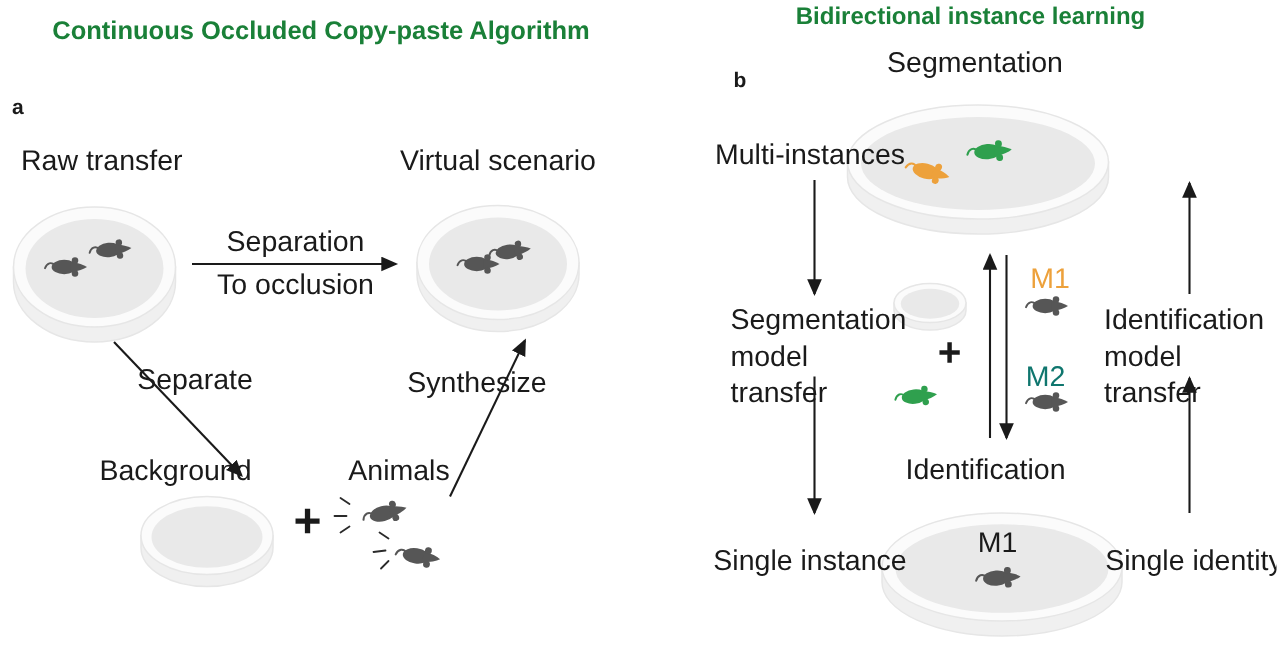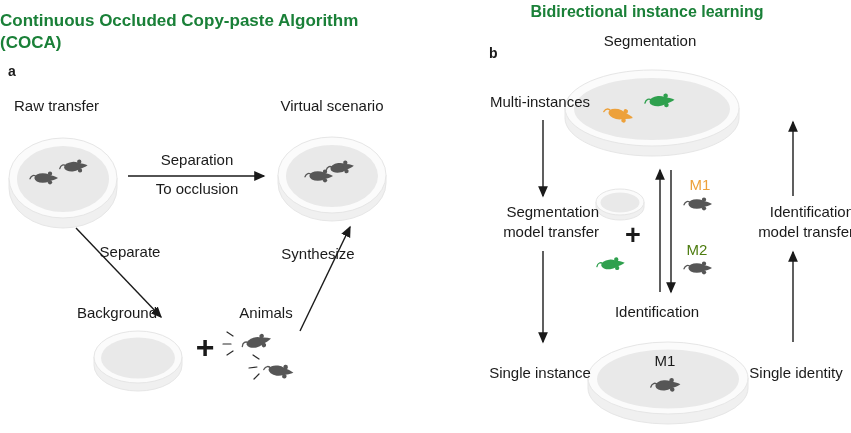--- a/index.html
+++ b/index.html
@@ -2,33 +2,33 @@
 <html><head>
 <meta charset="utf-8">
 <style>
   html,body{margin:0;padding:0}
   body{
     width:851px;height:433px;position:relative;overflow:hidden;
     background:#ffffff;color:#1a1a1a;
     font-family:"Liberation Sans",sans-serif;
   }
   svg.art{position:absolute;left:0;top:0}
-  .label{position:absolute;font-size:15px;white-space:nowrap;line-height:1.15}
+  .label{position:absolute;font-size:19px;white-space:nowrap;line-height:1.15}
   .c{transform:translateX(-50%)}
   .b{font-weight:bold}
   .green{color:#1a8038}
   .orange{color:#eda13b}
-  .mgreen{color:#4d7c0f}
+  .mgreen{color:#0f766e}
   .t17{font-size:17px}
   .t16{font-size:16px}
   .t14{font-size:14px}
-  .wrap{white-space:normal;text-align:right;line-height:1.3;}
+  .wrap{white-space:normal;text-align:left;line-height:1.3;}
   .plus{font-size:32px;font-weight:bold;line-height:1}
   .plus-sm{font-size:27px}
-  .title-a{left:0;top:11px;width:428px;text-align:left}
+  .title-a{left:0;top:11px;width:428px;text-align:center}
 </style>
 </head>
 <body>
 
 <div style="position:absolute;inset:0">
 
   <svg class="art" width="851" height="433" viewBox="0 0 851 433">
     <defs>
       <marker id="ah" markerWidth="9" markerHeight="8" refX="7" refY="3.5" orient="auto">
         <path d="M0,0 L8,3.5 L0,7 z" fill="#1a1a1a"></path>
@@ -106,21 +106,20 @@
       <line x1="543" y1="120" x2="543" y2="196" marker-end="url(#ah)"></line>
       <line x1="543" y1="251" x2="543" y2="342" marker-end="url(#ah)"></line>
       <line x1="793" y1="196" x2="793" y2="122" marker-end="url(#ah)"></line>
       <line x1="793" y1="342" x2="793" y2="252" marker-end="url(#ah)"></line>
       <line x1="660" y1="292" x2="660" y2="170" marker-end="url(#ah)"></line>
       <line x1="671" y1="170" x2="671" y2="292" marker-end="url(#ah)"></line>
     </g>
   </svg>
 
   <div class="label b green t17 title-a">Continuous Occluded Copy-paste Algorithm</div>
-  <div class="label b green t17 title-a" style="top:33px">(COCA)</div>
   <div class="label b t14" style="left:8px;top:63px">a</div>
 
   <div class="label" style="left:14px;top:97px">Raw transfer</div>
   <div class="label c" style="left:332px;top:97px">Virtual scenario</div>
   <div class="label c" style="left:197px;top:151px">Separation</div>
   <div class="label c" style="left:197px;top:180px">To occlusion</div>
   <div class="label c" style="left:130px;top:243px">Separate</div>
   <div class="label c" style="left:318px;top:245px">Synthesize</div>
   <div class="label c" style="left:117px;top:304px">Background</div>
   <div class="label c" style="left:266px;top:304px">Animals</div>

